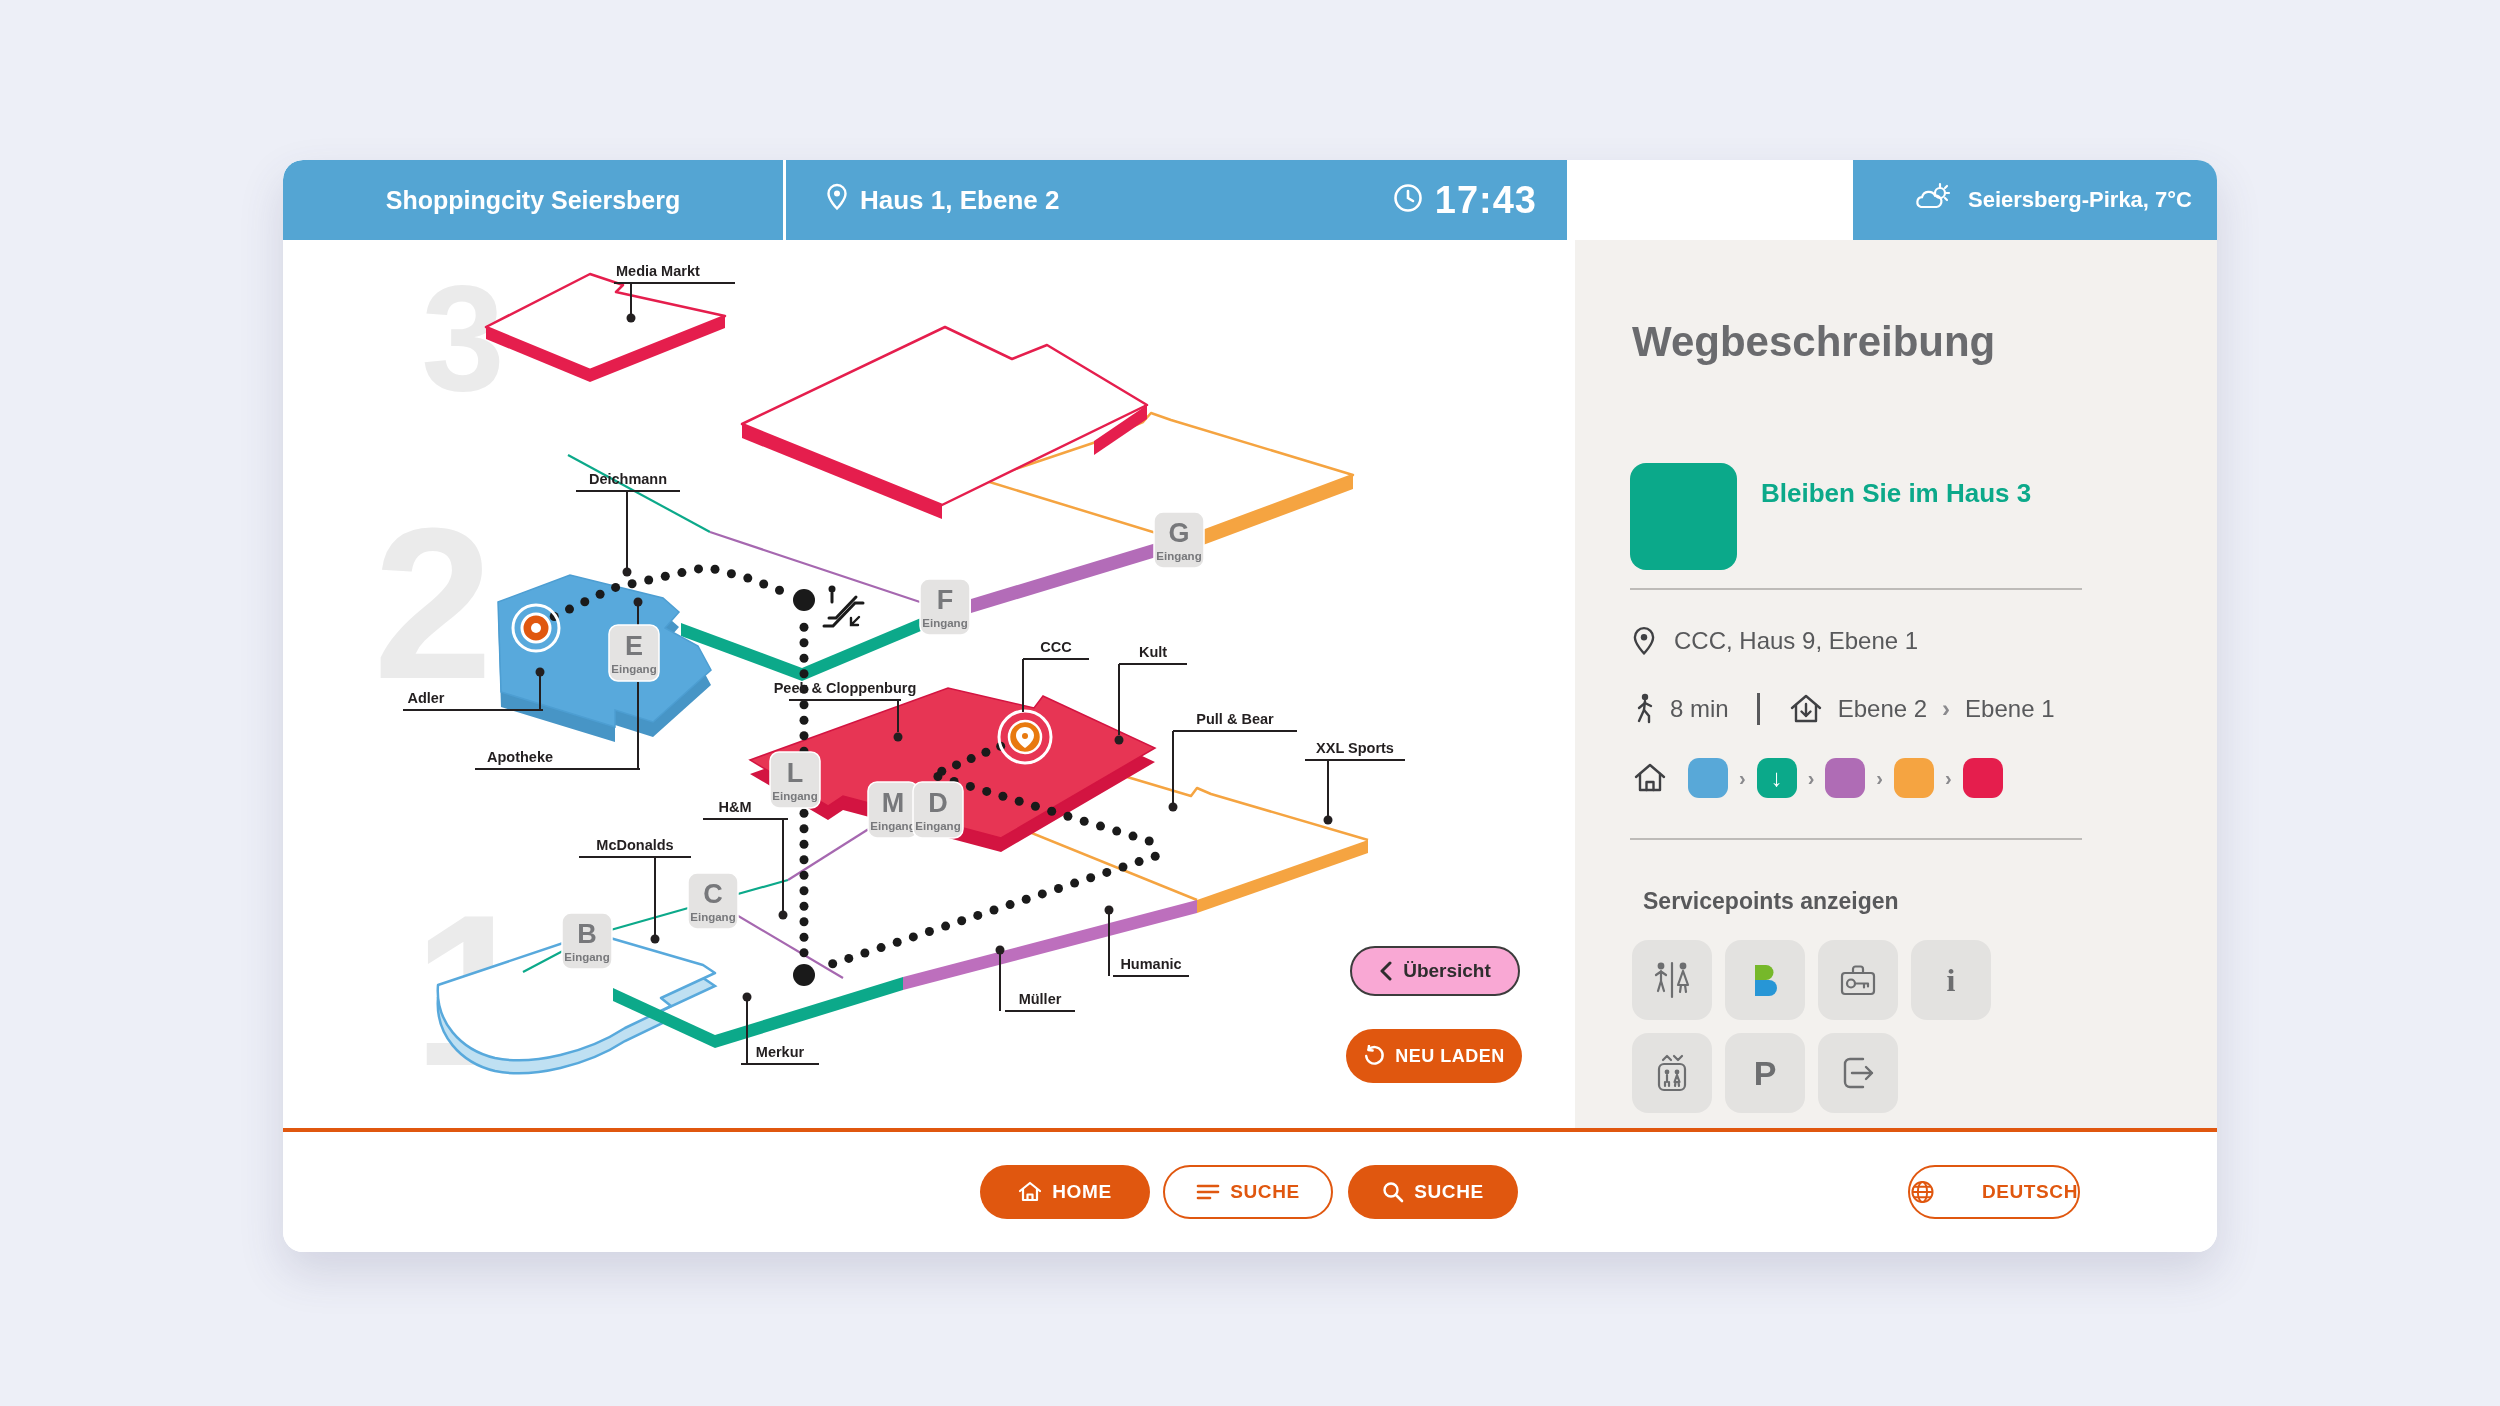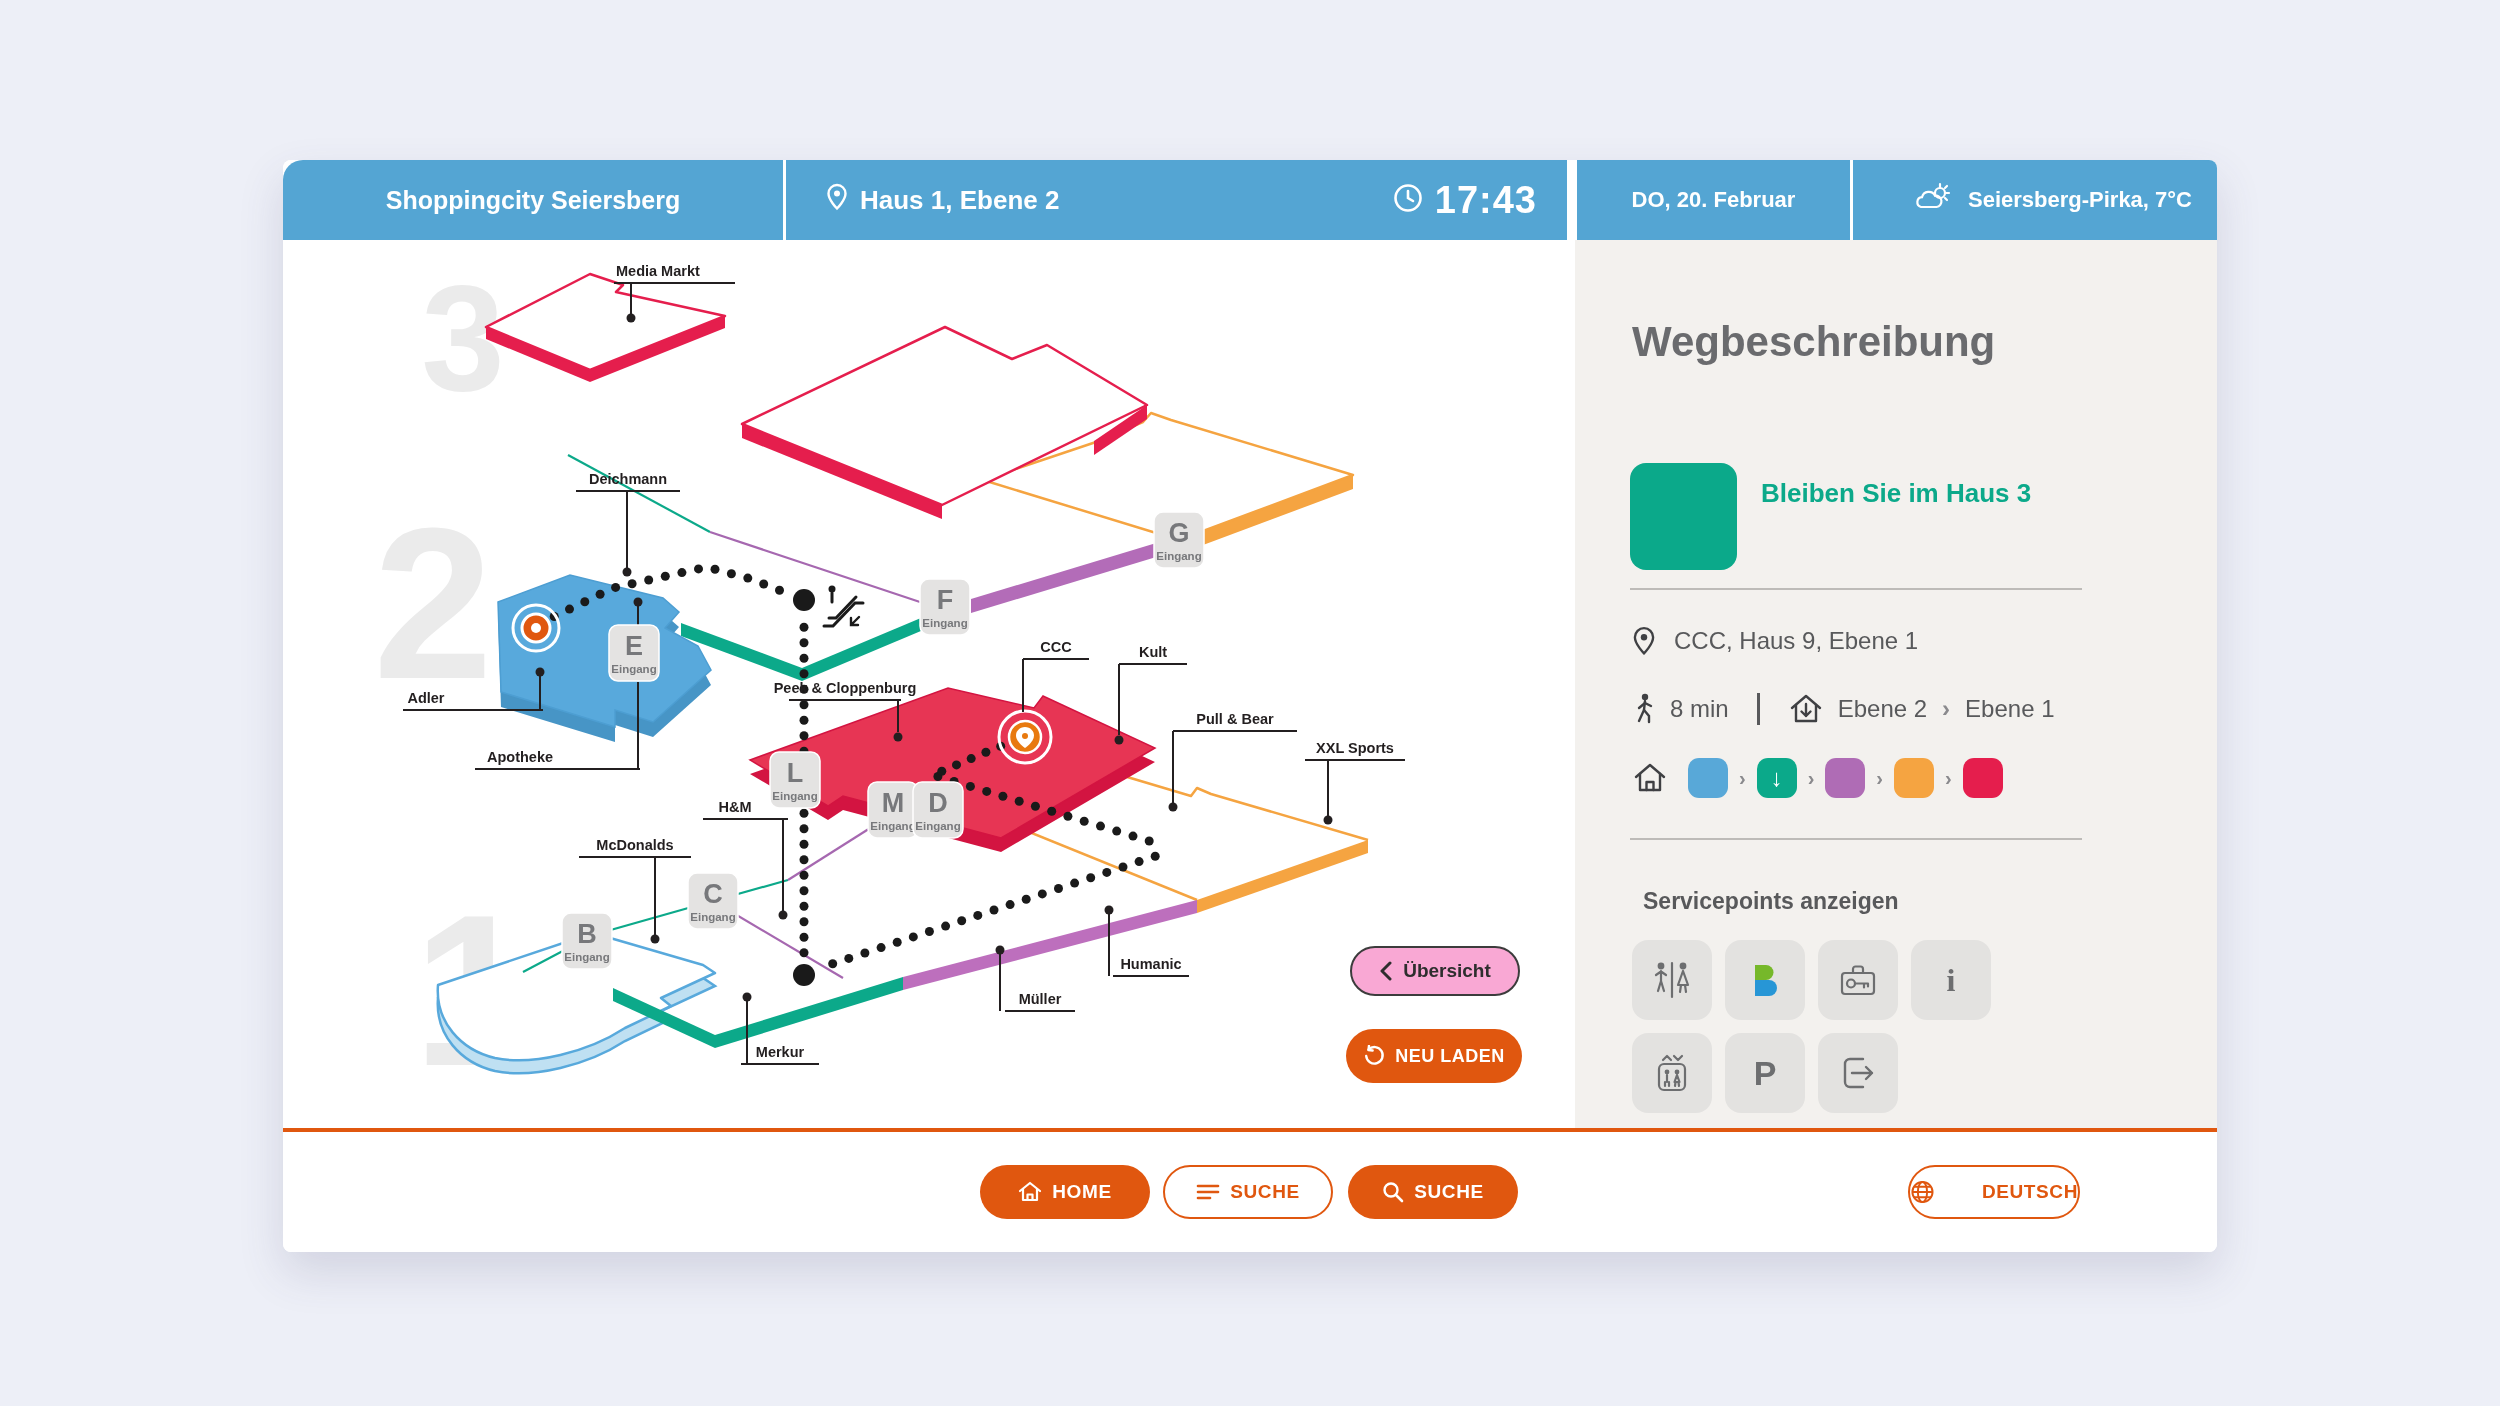--- a/index.html
+++ b/index.html
@@ -1,19 +1,19 @@
 <!DOCTYPE html>
 <html><head>
 <meta charset="utf-8">
 <style>
   html,body{margin:0;padding:0;}
   body{width:2500px;height:1406px;background:#edeff7;position:relative;
        font-family:"Liberation Sans",sans-serif;-webkit-font-smoothing:antialiased;}
   .card{position:absolute;left:283px;top:160px;width:1934px;height:1092px;background:#fff;
-        border-radius:8px;box-shadow:0 20px 45px rgba(70,70,110,.16);overflow:hidden;}
+        border-radius:20px;box-shadow:0 20px 45px rgba(70,70,110,.16);overflow:hidden;}
   
   .header{position:absolute;left:0;top:0;width:100%;height:80px;background:#fff;}
   .hcell{position:absolute;top:0;height:80px;background:#54a5d3;color:#fff;display:flex;align-items:center;}
   .hcell.title{left:0;width:500px;justify-content:center;font-size:25px;font-weight:bold;border-radius:20px 0 0 0;}
   .hcell.loc{left:503px;width:781px;padding:0;}
   .hcell.datec{left:1294px;width:273px;justify-content:center;font-size:22px;font-weight:bold;}
   .hcell.weatherc{left:1570px;width:364px;justify-content:center;font-size:22px;font-weight:bold;border-radius:0 20px 0 0;gap:14px;padding-left:18px;}
   .loc-left{display:flex;align-items:center;gap:12px;margin-left:40px;font-size:26px;font-weight:bold;}
   .loc-right{display:flex;align-items:center;gap:12px;margin-left:auto;margin-right:30px;}
   .time-text{font-size:38px;font-weight:bold;letter-spacing:1px;}
@@ -77,21 +77,20 @@
       <div class="loc-right">
         <span>
           <svg width="30" height="30" viewBox="0 0 30 30">
               <circle cx="15" cy="15" r="12.5" fill="none" stroke="#fff" stroke-width="2.6"></circle>
               <path d="M15 8 V15 L20 18" fill="none" stroke="#fff" stroke-width="2.6" stroke-linecap="round"></path>
             </svg>
         </span>
         <span class="time-text">17:43</span>
       </div>
     </div>
-    <div class="hcell datec">DO, 20. Februar</div>
     <div class="hcell weatherc">
       <span>
         <svg width="40" height="32" viewBox="0 0 40 32">
           <g stroke="#fff" stroke-width="2.2" fill="none" stroke-linecap="round">
             <circle cx="26" cy="12" r="5"></circle>
             <path d="M26 3 v3 M33 5 l-2 2 M35 12 h-3 M33 19 l-2 -2"></path>
             <path d="M7 26 a5 5 0 0 1 1 -9.8 a7 7 0 0 1 13 -1.5 a4.5 4.5 0 0 1 1.5 11.3 Z"></path>
           </g>
         </svg>
       </span>

